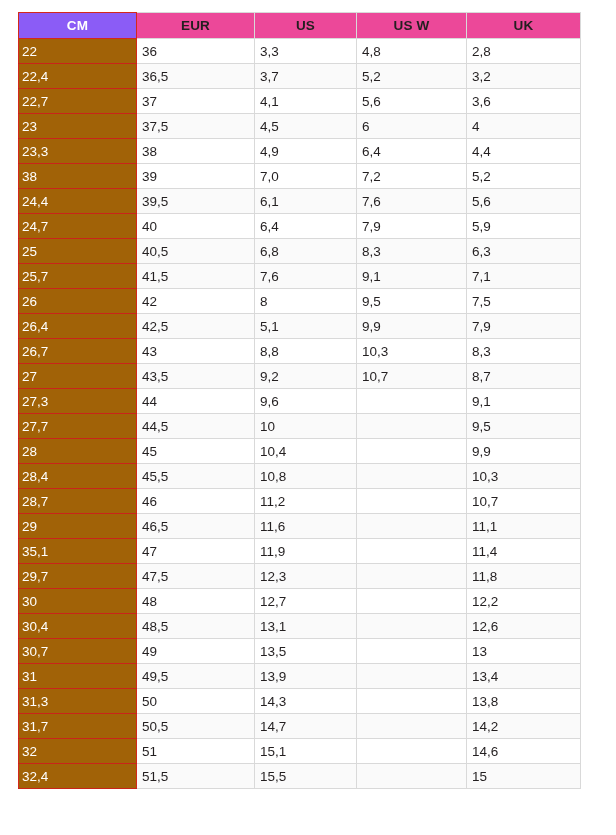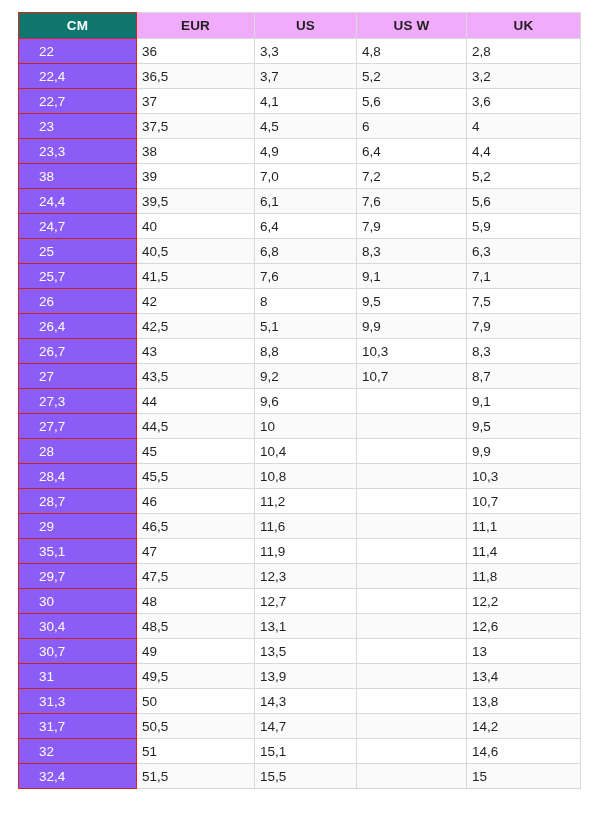--- a/index.html
+++ b/index.html
@@ -45,45 +45,45 @@
     color: #231f20;
     vertical-align: middle;
     box-sizing: border-box;
     white-space: nowrap;
     overflow: hidden;
   }
 
   table.size-table thead th {
     font-weight: bold;
     text-align: center;
-    background: #f0abfc;
+    background: #ec4899;
     height: 26px;
     font-size: 13.5px;
     letter-spacing: .2px;
   }
 
   table.size-table thead th.cm-head {
-    background: #0f766e;
+    background: #8b5cf6;
     color: #ffffff;
     border-color: #d4281b;
     border-right-color: #d4281b;
   }
 
   table.size-table td {
     text-align: left;
     padding-left: 5px;
   }
 
   table.size-table td.cm-cell {
-    background: #8b5cf6;
+    background: #a16207;
     color: #ffffff;
     border-color: #d4281b;
     border-top-color: #dc3b2d;
     border-bottom-color: #c9241a;
-    padding-left: 20px;
+    padding-left: 3px;
   }
 
   tr.alt td:not(.cm-cell) {
     background: #fafafa;
   }
   tr.norm td:not(.cm-cell) {
     background: #ffffff;
   }
 
   td.empty-cell { color: transparent; }

